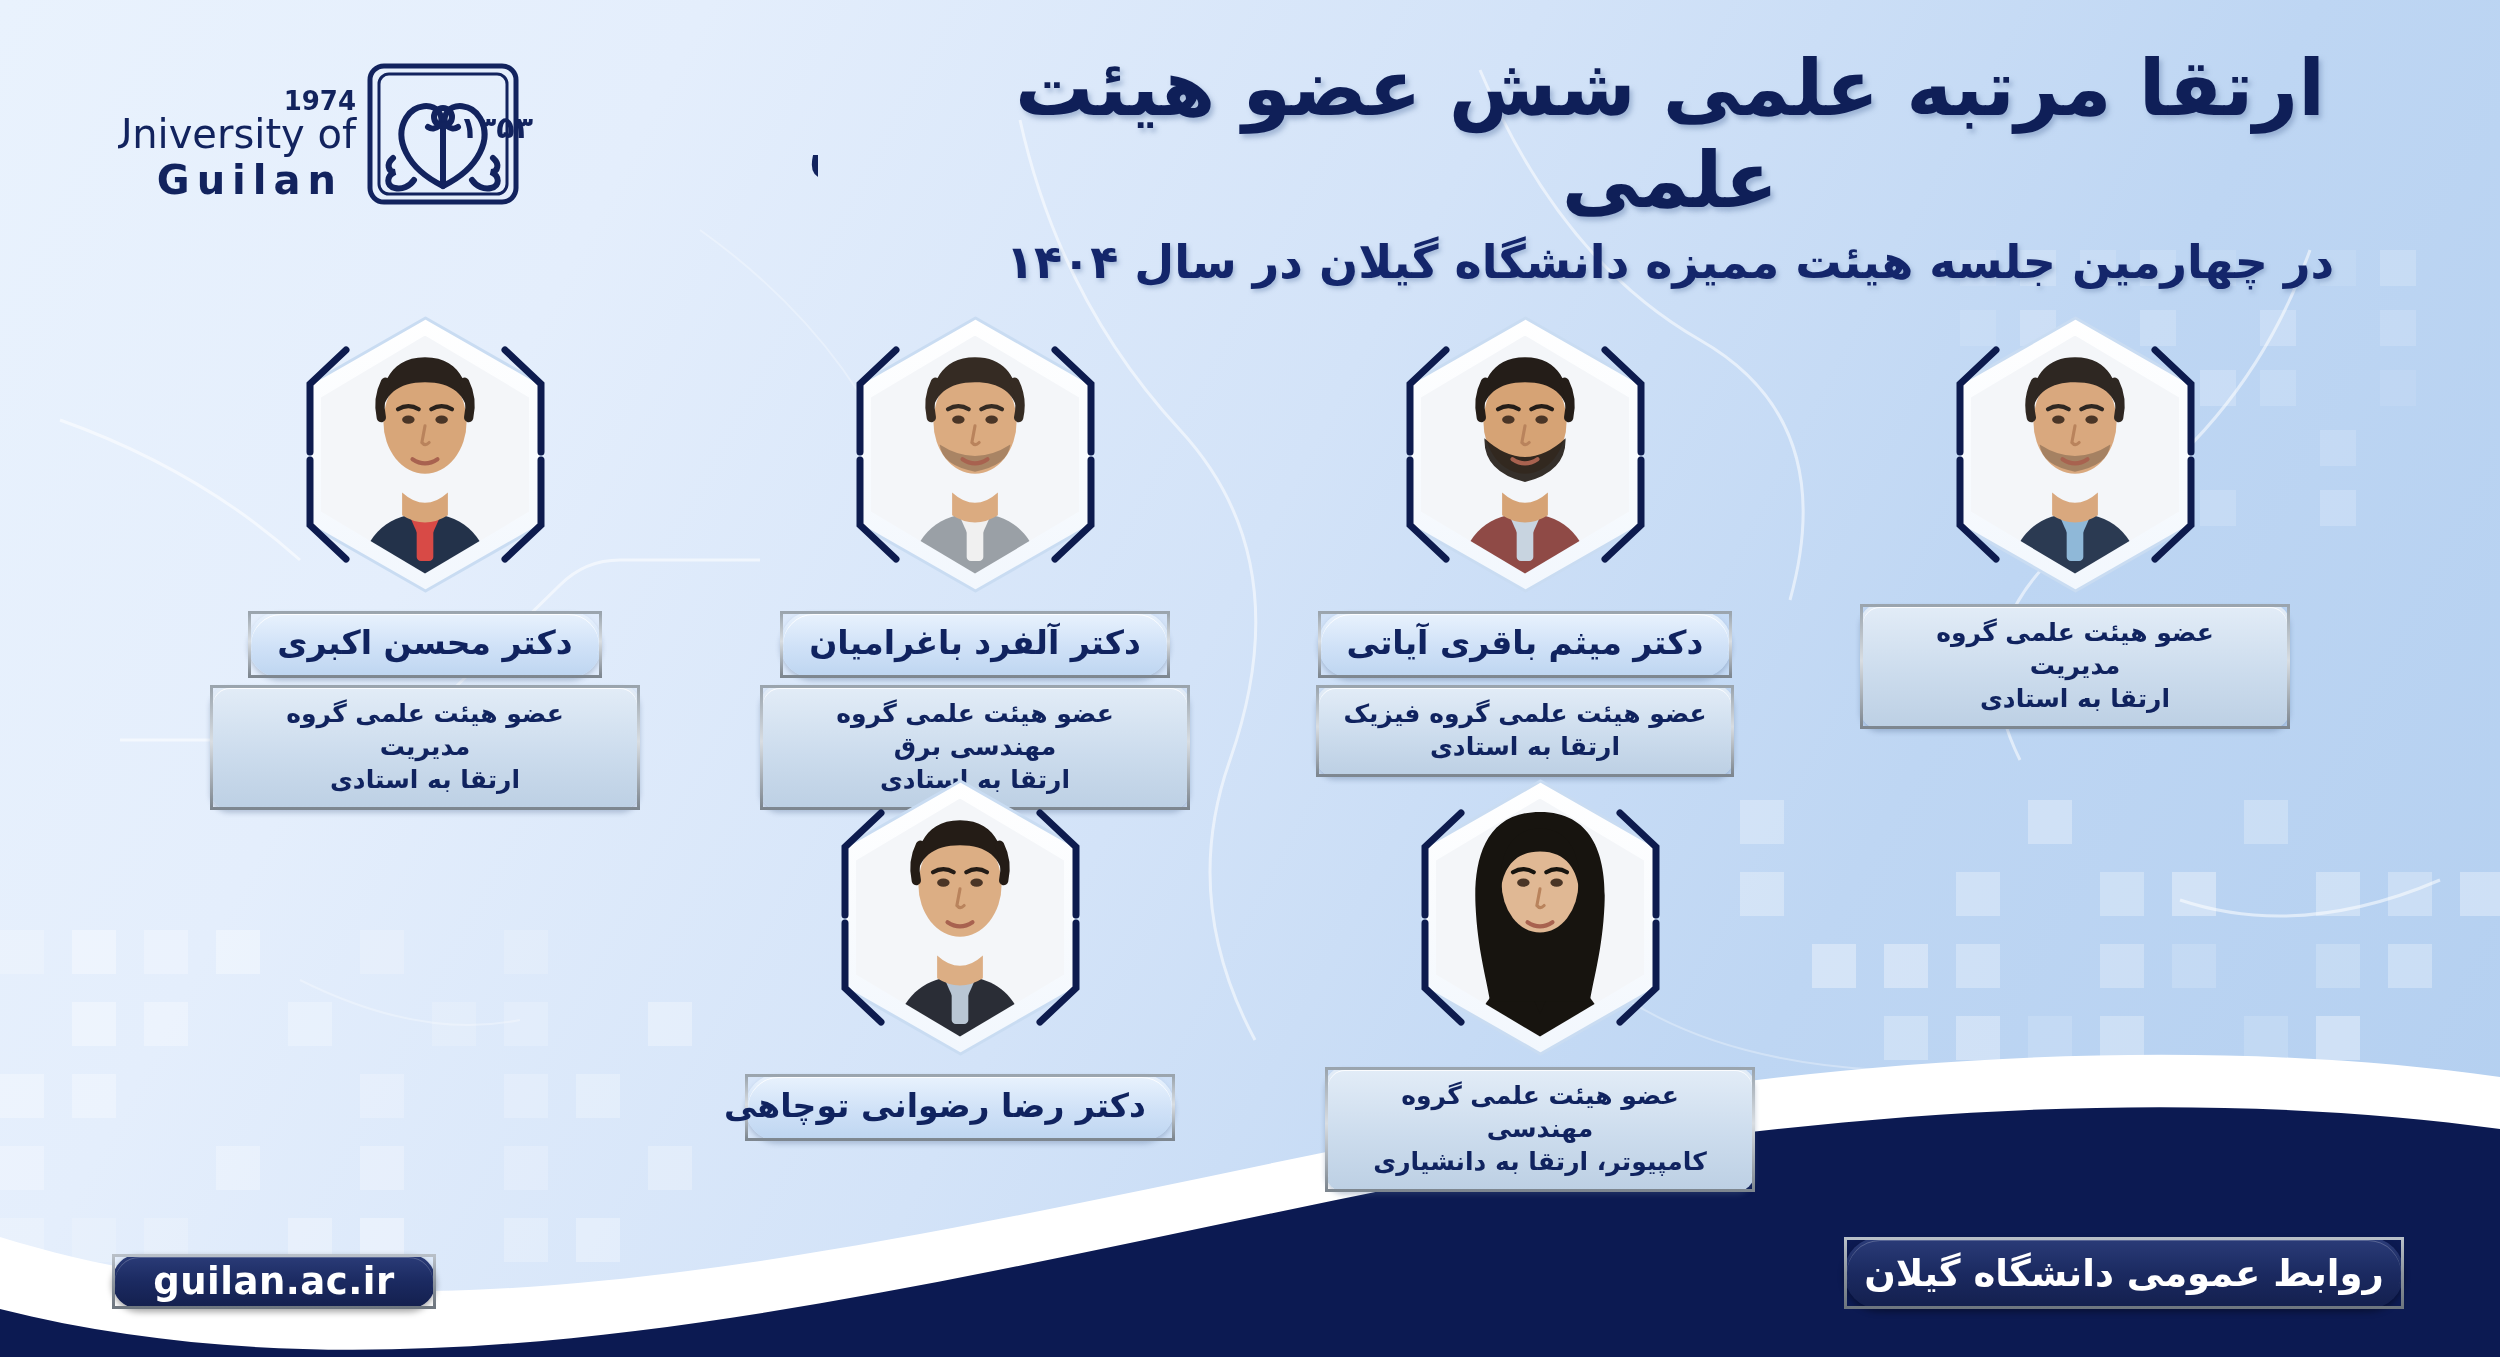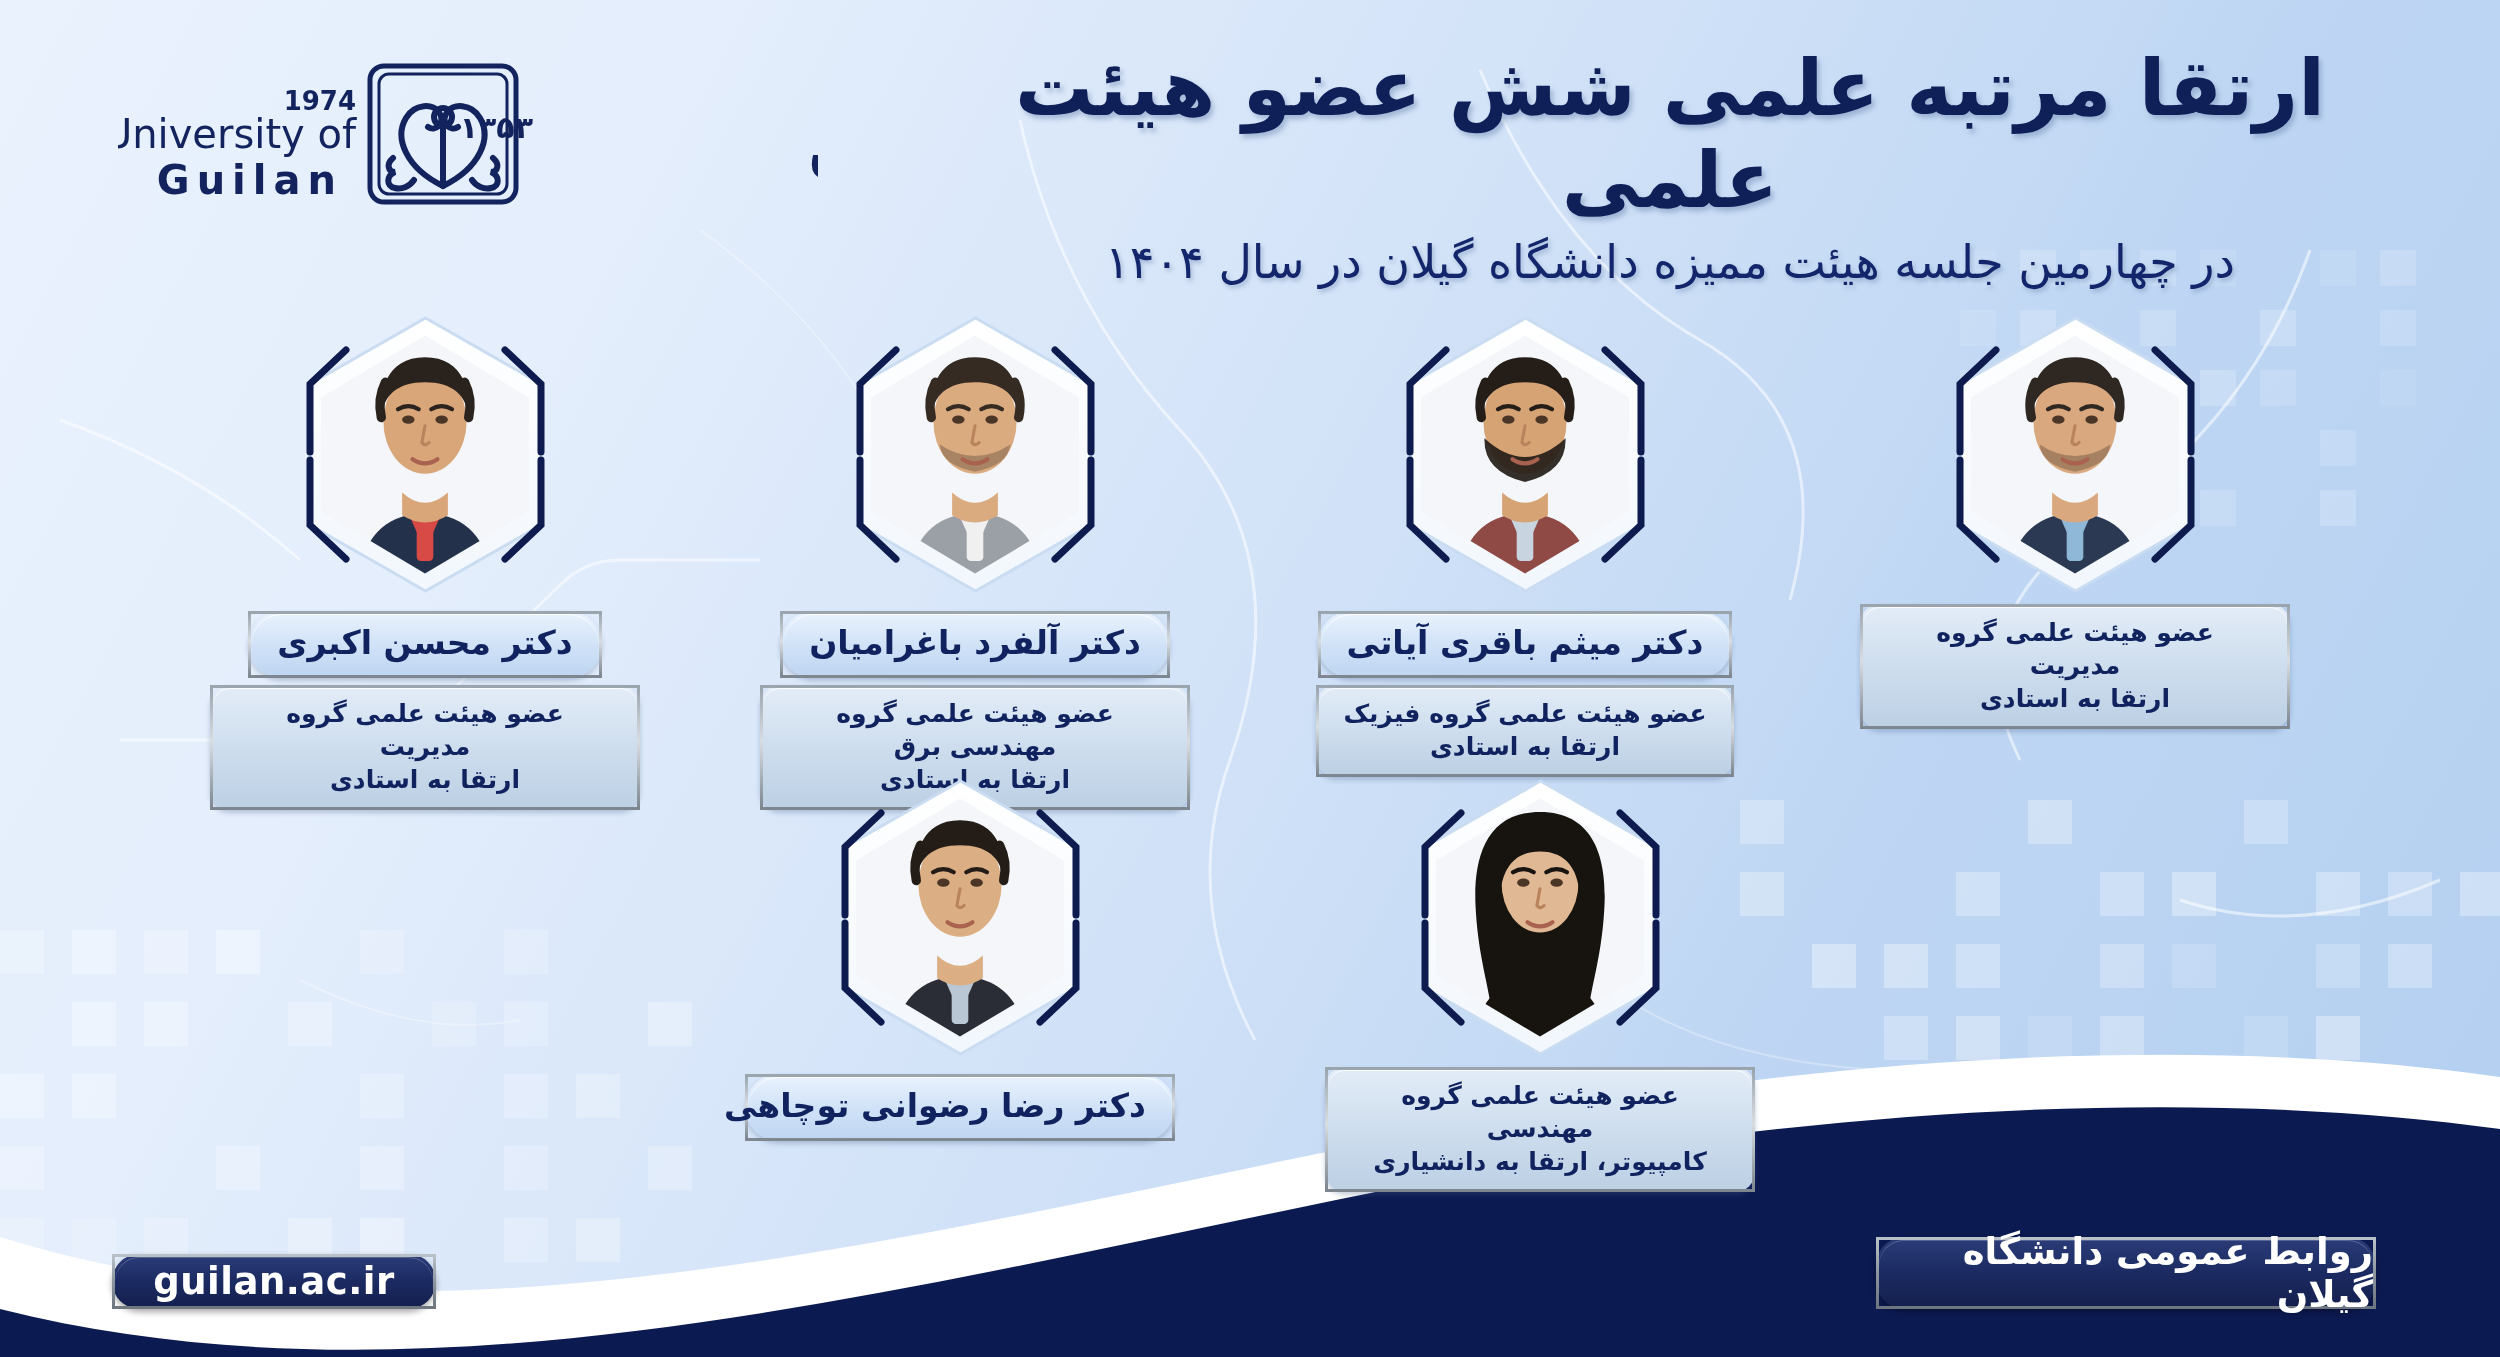--- a/index.html
+++ b/index.html
@@ -32,21 +32,21 @@
   #titleblock {
     position:absolute; right:120px; top:42px; width:1420px;
     text-align:center; direction:rtl;
   }
   #main-title {
     font-size:78px; font-weight:bold; color:#0f1f58; line-height:1.18;
     letter-spacing:-1px;
     text-shadow:3px 4px 5px rgba(120,145,185,.55);
   }
   #sub-title {
-    margin-top:8px; font-size:46px; font-weight:normal; color:#14266b;
+    margin-top:8px; font-size:46px; font-weight:bold; color:#14266b;
     line-height:1.25;
     text-shadow:2px 3px 4px rgba(120,145,185,.5);
   }
 
   
   .row { position:absolute; display:flex; justify-content:center; width:2500px; }
   #row1 { top:312px; gap:80px; }
   #row2 { top:775px; gap:110px; }
 
   .person { width:470px; display:flex; flex-direction:column; align-items:center; }
@@ -81,22 +81,22 @@
   .fbtn {
     position:absolute; display:flex; align-items:center; justify-content:center;
     border-radius:44px; color:#ffffff; font-weight:bold;
     background:linear-gradient(180deg,#2a3b77 0%,#1b2a61 50%,#14204f 100%);
     border:3px solid;
     border-image:linear-gradient(180deg,#b9c0c8,#8d959e 50%,#6e767f) 1;
     box-shadow:0 3px 6px rgba(0,0,0,.35), inset 0 1px 0 rgba(255,255,255,.22);
   }
   #site-btn { left:112px; bottom:48px; width:324px; height:55px; font-size:37px;
     letter-spacing:.5px; direction:ltr; }
-  #pr-btn { right:124px; bottom:48px; width:500px; height:72px; font-size:37px;
-    direction:rtl;border-radius:28px; }
+  #pr-btn { right:96px; bottom:48px; width:560px; height:72px; font-size:37px;
+    direction:rtl; }
 </style>
 </head>
 <body>
 
 <div id="poster">
 
   <svg id="lines" class="deco" viewBox="0 0 2500 1357" preserveAspectRatio="none">
     <g fill="none" stroke="#ffffff" stroke-opacity=".55" stroke-width="3">
       <path d="M120 740 L360 740 Q400 740 430 712 L560 585 Q585 560 620 560 L760 560"></path>
       <path d="M1020 120 Q1060 300 1180 430 Q1300 560 1230 760 Q1180 900 1255 1040"></path>

